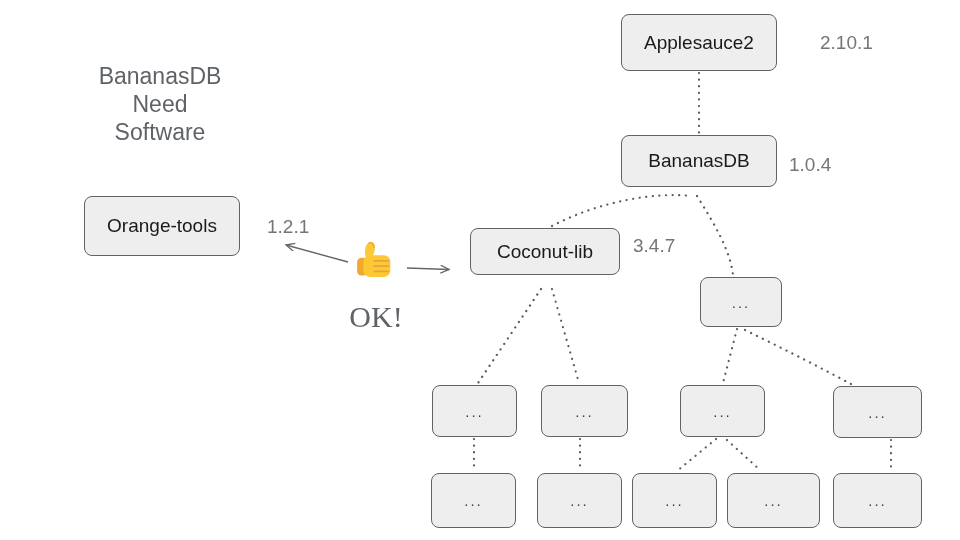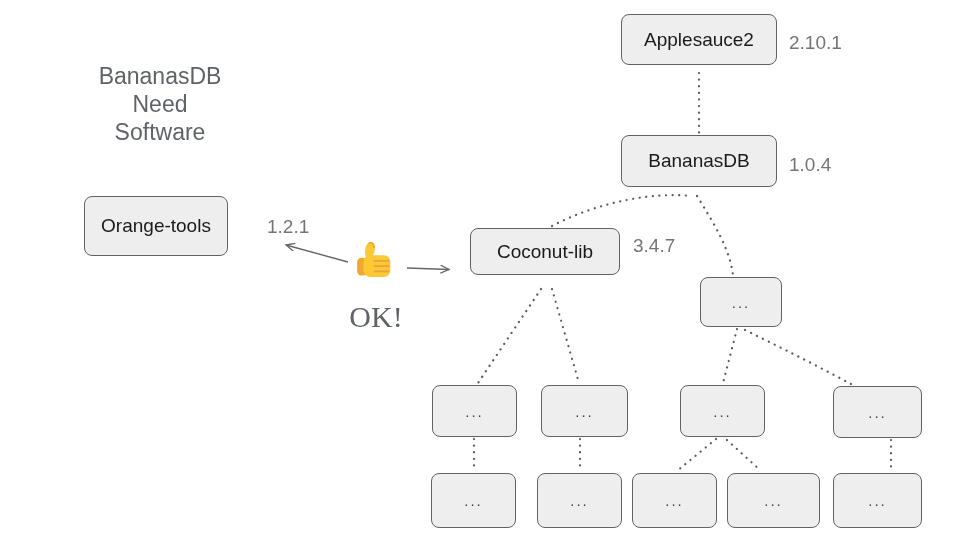--- a/index.html
+++ b/index.html
@@ -57,31 +57,31 @@
     <path class="arrow" d="M348 262 L286 245" marker-end="url(#ah)"></path>
     <path class="arrow" d="M407 268 L449 269.5" marker-end="url(#ah)"></path>
   </svg>
 
   <div class="note">
     <div>BananasDB</div>
     <div>Need</div>
     <div>Software</div>
   </div>
 
-  <div class="node" style="left:621px;top:14px;width:156px;height:51px">
+  <div class="node" style="left:621px;top:14px;width:156px;height:57px">
     <span class="node-label">Applesauce2</span>
   </div>
-  <div class="version" style="left:789px;top:43px">2.10.1</div>
+  <div class="version" style="left:820px;top:43px">2.10.1</div>
 
   <div class="node" style="left:621px;top:135px;width:156px;height:52px">
     <span class="node-label">BananasDB</span>
   </div>
   <div class="version" style="left:789px;top:165px">1.0.4</div>
 
-  <div class="node" style="left:84px;top:196px;width:144px;height:60px">
+  <div class="node" style="left:84px;top:196px;width:156px;height:60px">
     <span class="node-label">Orange-tools</span>
   </div>
   <div class="version" style="left:267px;top:227px">1.2.1</div>
 
   <div class="node" style="left:470px;top:228px;width:150px;height:47px">
     <span class="node-label">Coconut-lib</span>
   </div>
   <div class="version" style="left:633px;top:246px">3.4.7</div>
 
   <div class="node" style="left:700px;top:277px;width:82px;height:50px">

